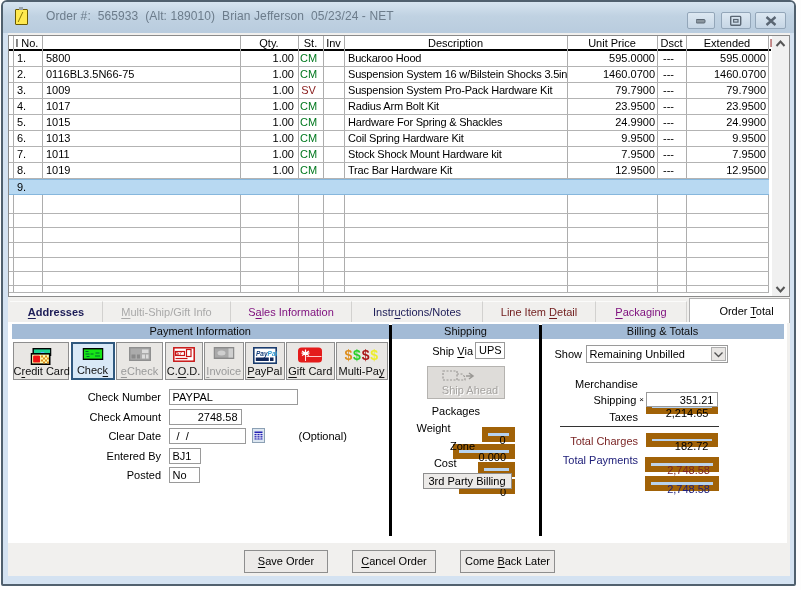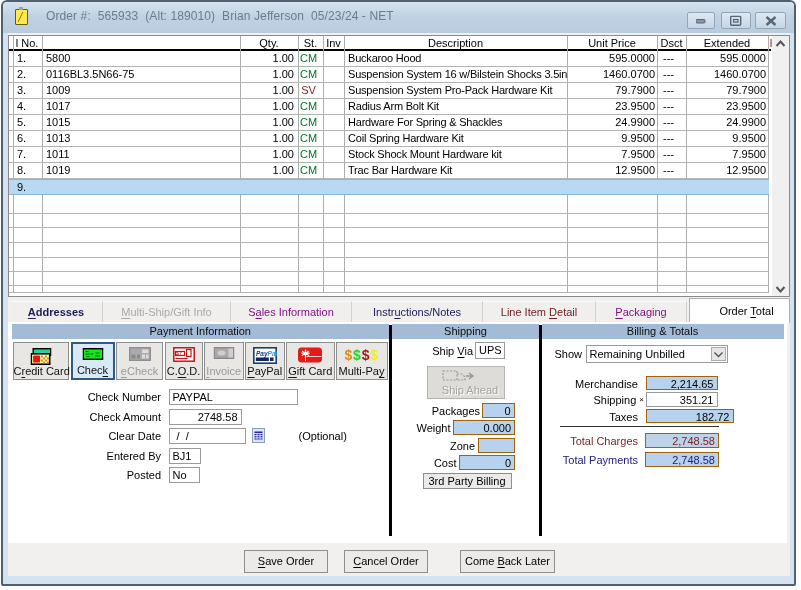--- a/index.html
+++ b/index.html
@@ -42,21 +42,21 @@
 
 .tab { position:absolute; top:301px; height:21px; background:#f0efed; border-right:1px solid #d2d1cf; border-top:1px solid #fbfbfa; text-align:center; padding-top:4px; font-size:11px; }
 #tab7 { top:298px; height:25px; background:#fff; border:1px solid #b0b0b0; border-bottom:none; padding-top:6px; color:#000; }
 u.tu { text-decoration:underline; text-underline-offset:1.5px; }
 
 #panel { left:8px; top:322px; width:779px; height:221px; background:#fff; }
 .bluebar { position:absolute; top:324px; height:15px; background:#a3bbd6; text-align:center; color:#0c0c0c; padding-top:1px; font-size:11px; }
 .vdiv { position:absolute; top:325px; width:2.5px; height:211px; background:#000; }
 
 .fld { position:absolute; border:1px solid #9a9a9a; background:#fff; font-size:11px; padding:1px 3px 0 3px; white-space:nowrap; }
-.bf { background:#b7d2ee; border:1px solid #a16207; text-align:right; }
+.bf { background:#b7d2ee; border:6px solid #a16207; text-align:right;margin-top:24px; }
 .lbl { position:absolute; font-size:11px; color:#000; text-align:right; white-space:nowrap; }
 
 .pbtn { position:absolute; top:342px; height:38px; background:#e9e7e4; border:1px solid #8e8e8e; text-align:center; font-size:11px; color:#111; }
 .pbtn.dis { color:#9a9a9a; }
 .pbtn .cap { position:absolute; bottom:2px; left:0; right:0; white-space:nowrap; }
 .pbtn svg { position:absolute; top:4px; left:50%; transform:translateX(-50%); }
 #pb-check { background:#d9e9f7; border:2px solid #30597f; }
 
 .bbtn { position:absolute; top:550px; height:23px; background:#eceae8; border:1px solid #8e8e8e; text-align:center; padding-top:4px; font-size:11px; color:#000; }
 </style>
@@ -359,21 +359,21 @@
 <div class="fld abs" style="left:585.5px;top:345px;width:142px;height:18px;padding-top:2px;">Remaining Unbilled<div style="position:absolute;right:1px;top:1px;width:15px;height:14px;background:#e8e6e4;border:1px solid #adadad;">
       <svg width="9" height="6" style="position:absolute;left:2px;top:4px;">
         <path d="M0.5 0.5 L4.5 4.5 L8.5 0.5" fill="none" stroke="#505050" stroke-width="1.3"></path>
       </svg>
     </div></div>
 <div class="lbl" style="left:488px;top:377.5px;width:150px;">Merchandise</div>
 <div class="fld bf abs" style="left:645.5px;top:375.5px;width:72px;height:14.5px;">2,214.65</div>
 <div class="lbl" style="left:494px;top:394px;width:150px;">Shipping <span style="font-size:8px;vertical-align:2px;">×</span></div>
 <div class="fld abs" style="left:645.5px;top:391.5px;width:72px;height:15px;text-align:right;">351.21</div>
 <div class="lbl" style="left:488px;top:410.5px;width:150px;">Taxes</div>
-<div class="fld bf abs" style="left:645.5px;top:408.5px;width:88px;height:14.5px;">182.72</div>
+<div class="fld bf abs" style="left:645.5px;top:408.5px;width:72px;height:14.5px;">182.72</div>
 <div class="abs" style="left:559.5px;top:425.5px;width:159.5px;height:1.5px;background:#333;"></div>
 <div class="lbl" style="left:488px;top:434.5px;width:150px;color:#7b2525;">Total Charges</div>
 <div class="fld bf abs" style="left:645px;top:432.5px;width:74px;height:15px;color:#7b2525;background:#bed3e8;">2,748.58</div>
 <div class="lbl" style="left:488px;top:454px;width:150px;color:#20207a;">Total Payments</div>
 <div class="fld bf abs" style="left:645px;top:452px;width:74px;height:15px;color:#20207a;">2,748.58</div>
 <div class="abs bbtn" style="left:244px;width:84px;"><u class="tu">S</u>ave Order</div>
-<div class="abs bbtn" style="left:344px;width:84px;"><u class="tu">C</u>ancel Order</div>
+<div class="abs bbtn" style="left:352px;width:84px;"><u class="tu">C</u>ancel Order</div>
 <div class="abs bbtn" style="left:460px;width:95px;">Come <u class="tu">B</u>ack Later</div>
 
 </body></html>

